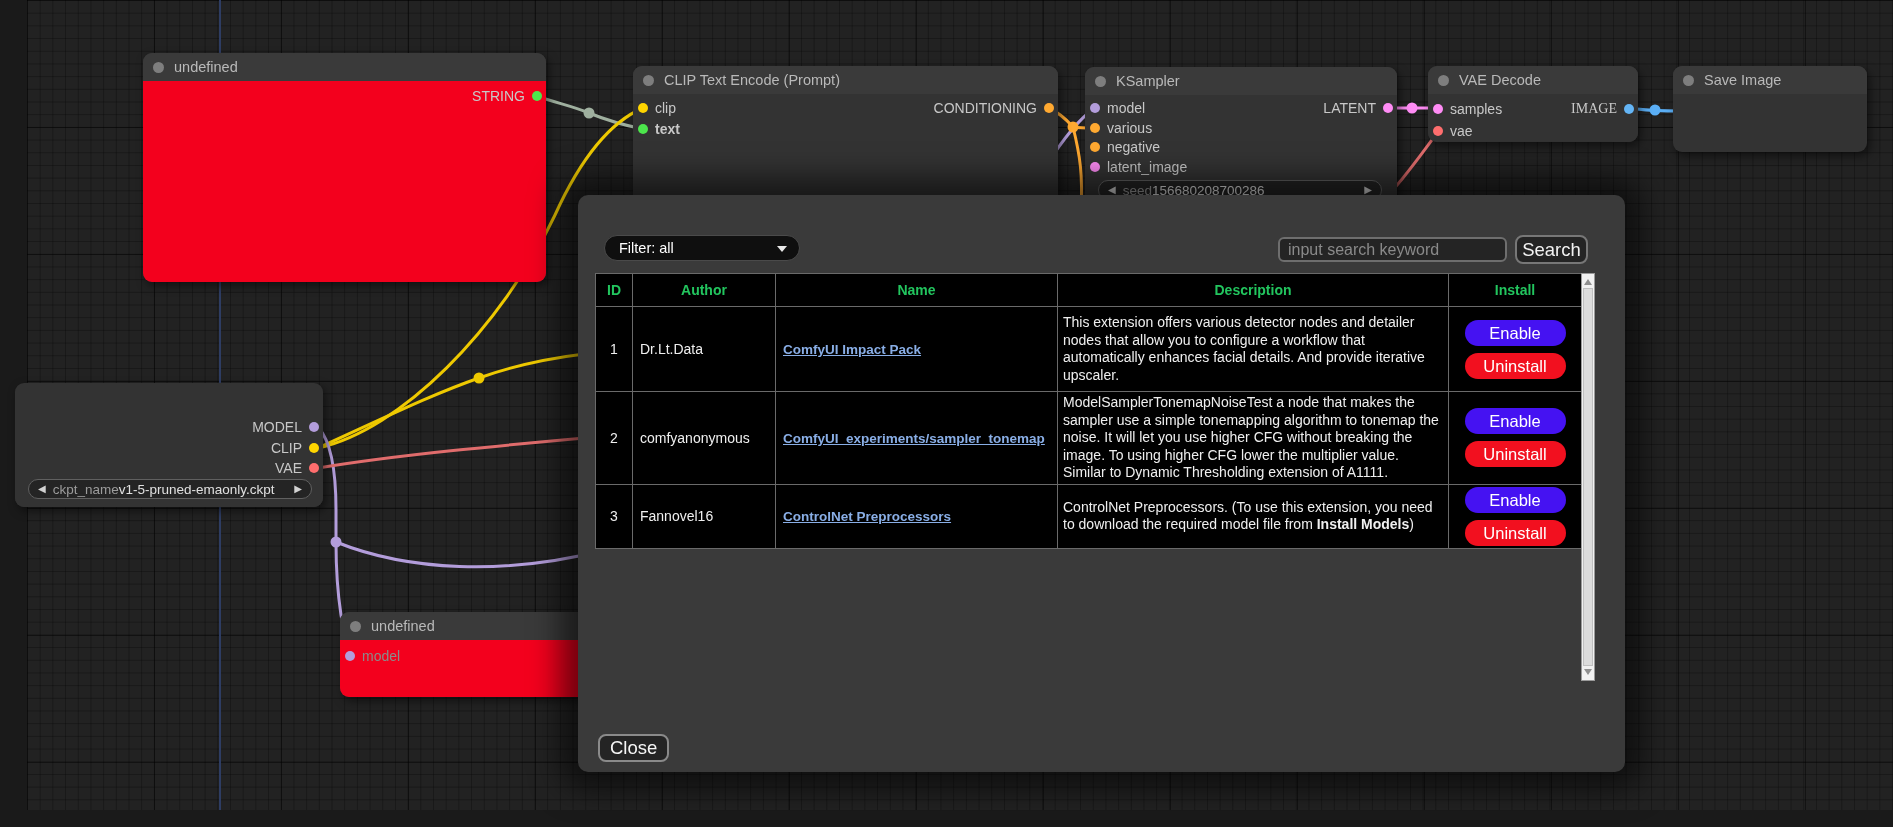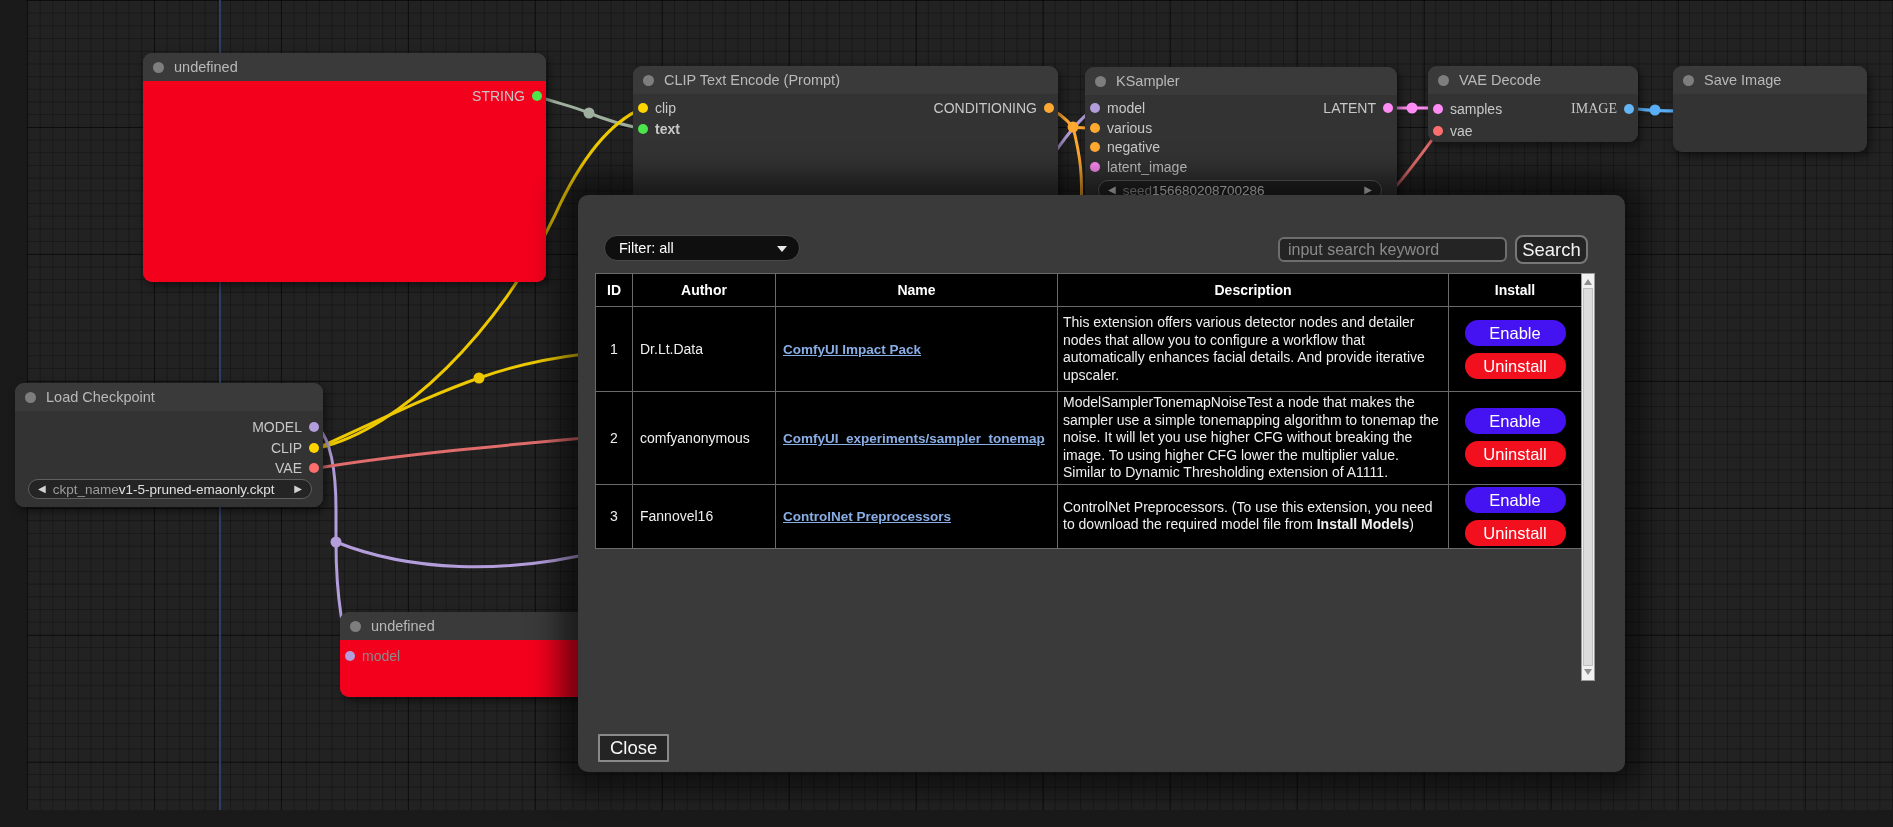--- a/index.html
+++ b/index.html
@@ -58,21 +58,21 @@
     border-left:5px solid transparent; border-right:5px solid transparent; border-top:6px solid #e8e8e8; }
   #search-input { position:absolute; left:700px; top:42px; width:229px; height:25px;
     background:#242424; border:2px solid #6e6e6e; border-radius:6px; color:#cccccc;
     font-size:16px; padding:0 8px; font-family:"Liberation Sans", sans-serif; }
   #search-input::placeholder { color:#8a8a8a; }
   #search-button { position:absolute; left:937px; top:40px; width:73px; height:29px;
     background:#242424; border:2px solid #777777; border-radius:8px; color:#f2f2f2;
     font-size:18.5px; display:flex; align-items:center; justify-content:center; cursor:pointer; }
   #ext-table { position:absolute; left:17px; top:78px; width:986px; border-collapse:collapse;
     table-layout:fixed; }
-  #ext-table th { background:#000; color:#ffffff; font-weight:bold; font-size:14px; height:20px;
+  #ext-table th { background:#000; color:#22c55e; font-weight:bold; font-size:14px; height:20px;
     border:1px solid #6a6a6a; padding:8px; text-align:center; }
   #ext-table td { background:#000; border:1px solid #6a6a6a; color:#efefef; font-size:14px;
     vertical-align:middle; }
   td.c-id { text-align:center; }
   td.c-author { padding-left:7px; }
   td.c-name { padding-left:7px; }
   td.c-name a { color:#89aee6; font-weight:bold; font-size:13.5px; text-decoration:underline;
     white-space:nowrap; }
   td.c-desc { padding:2px 5px; line-height:17.5px; }
   td.c-desc b { font-weight:bold; }
@@ -84,21 +84,21 @@
   .btn-uninstall { background:#f2101f; }
   #scrollbar { position:absolute; left:1003px; top:78px; width:14px; height:408px;
     background:#f1f1f1; border:1px solid #9a9a9a; }
   #sb-thumb { position:absolute; left:1px; right:1px; top:14px; bottom:14px; background:#dcdcdc;
     border:1px solid #c0c0c0; }
   .sb-arrow { position:absolute; left:2px; width:0; height:0;
     border-left:4px solid transparent; border-right:4px solid transparent; }
   .sb-up { top:5px; border-bottom:6px solid #8f8f8f; }
   .sb-down { bottom:5px; border-top:6px solid #8f8f8f; }
   #close-button { position:absolute; left:20px; top:539px; min-width:64px; height:28px;
-    background:#242424; border:2px solid #8a8a8a; border-radius:1px; color:#f5f5f5;
+    background:#242424; border:2px solid #8a8a8a; border-radius:8px; color:#f5f5f5;
     font-size:18.5px; display:flex; align-items:center; justify-content:center; padding:0 10px;
     cursor:pointer; }
   .strip { position:absolute; background:#1a1a1a; z-index:0; }
 </style>
 </head>
 <body>
 
 <div id="stage">
   <div id="grid"></div>
   <div class="strip" style="left:0;top:0;width:27px;height:827px;"></div>
@@ -219,24 +219,20 @@
   </div>
 
   <div class="node" style="left:1673px;top:66px;width:194px;height:86px;">
     <div class="node-title">
       <span class="tdot"></span>
       <span class="ttext">Save Image</span>
     </div>
   </div>
 
   <div class="node" style="left:15px;top:383px;width:308px;height:124px;">
-    <div class="node-title">
-      <span class="tdot"></span>
-      <span class="ttext">Load Checkpoint</span>
-    </div>
     <div class="node-body">
       <div class="slot out" style="top:6px;">
         <span class="sdot dot-purple"></span>
         <span class="slabel">MODEL</span>
       </div>
       <div class="slot out" style="top:27px;">
         <span class="sdot dot-yellow"></span>
         <span class="slabel">CLIP</span>
       </div>
       <div class="slot out" style="top:47px;">

